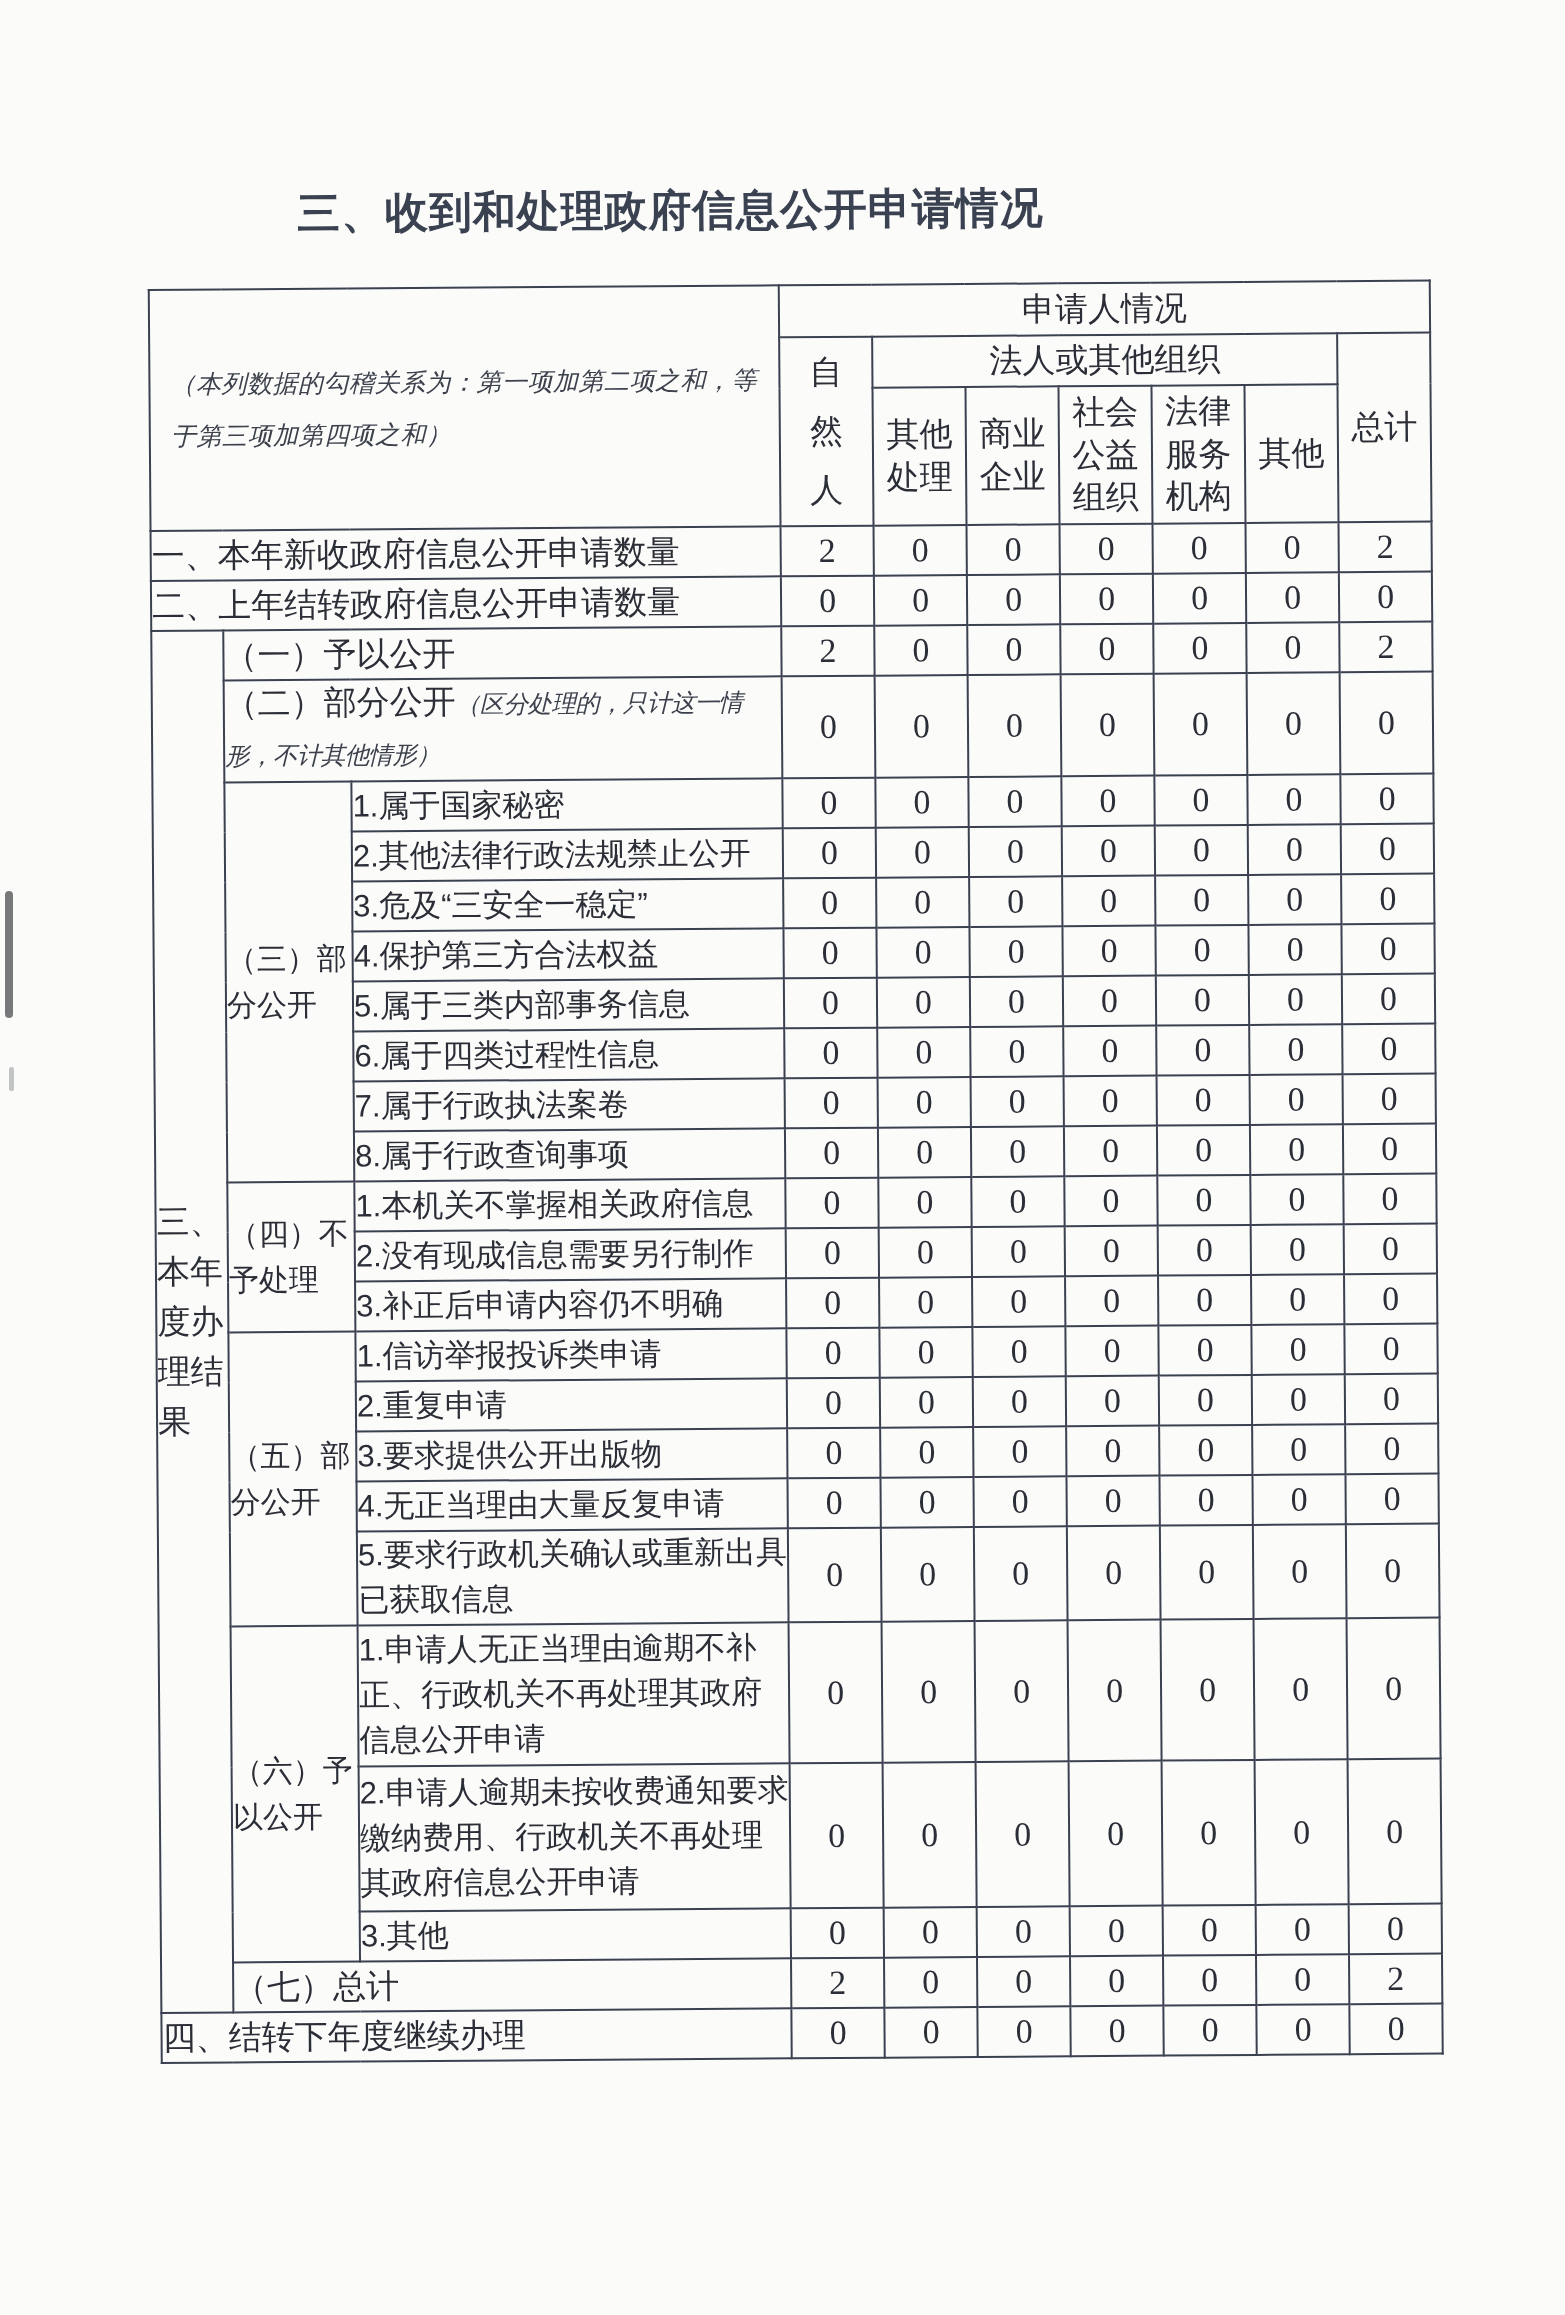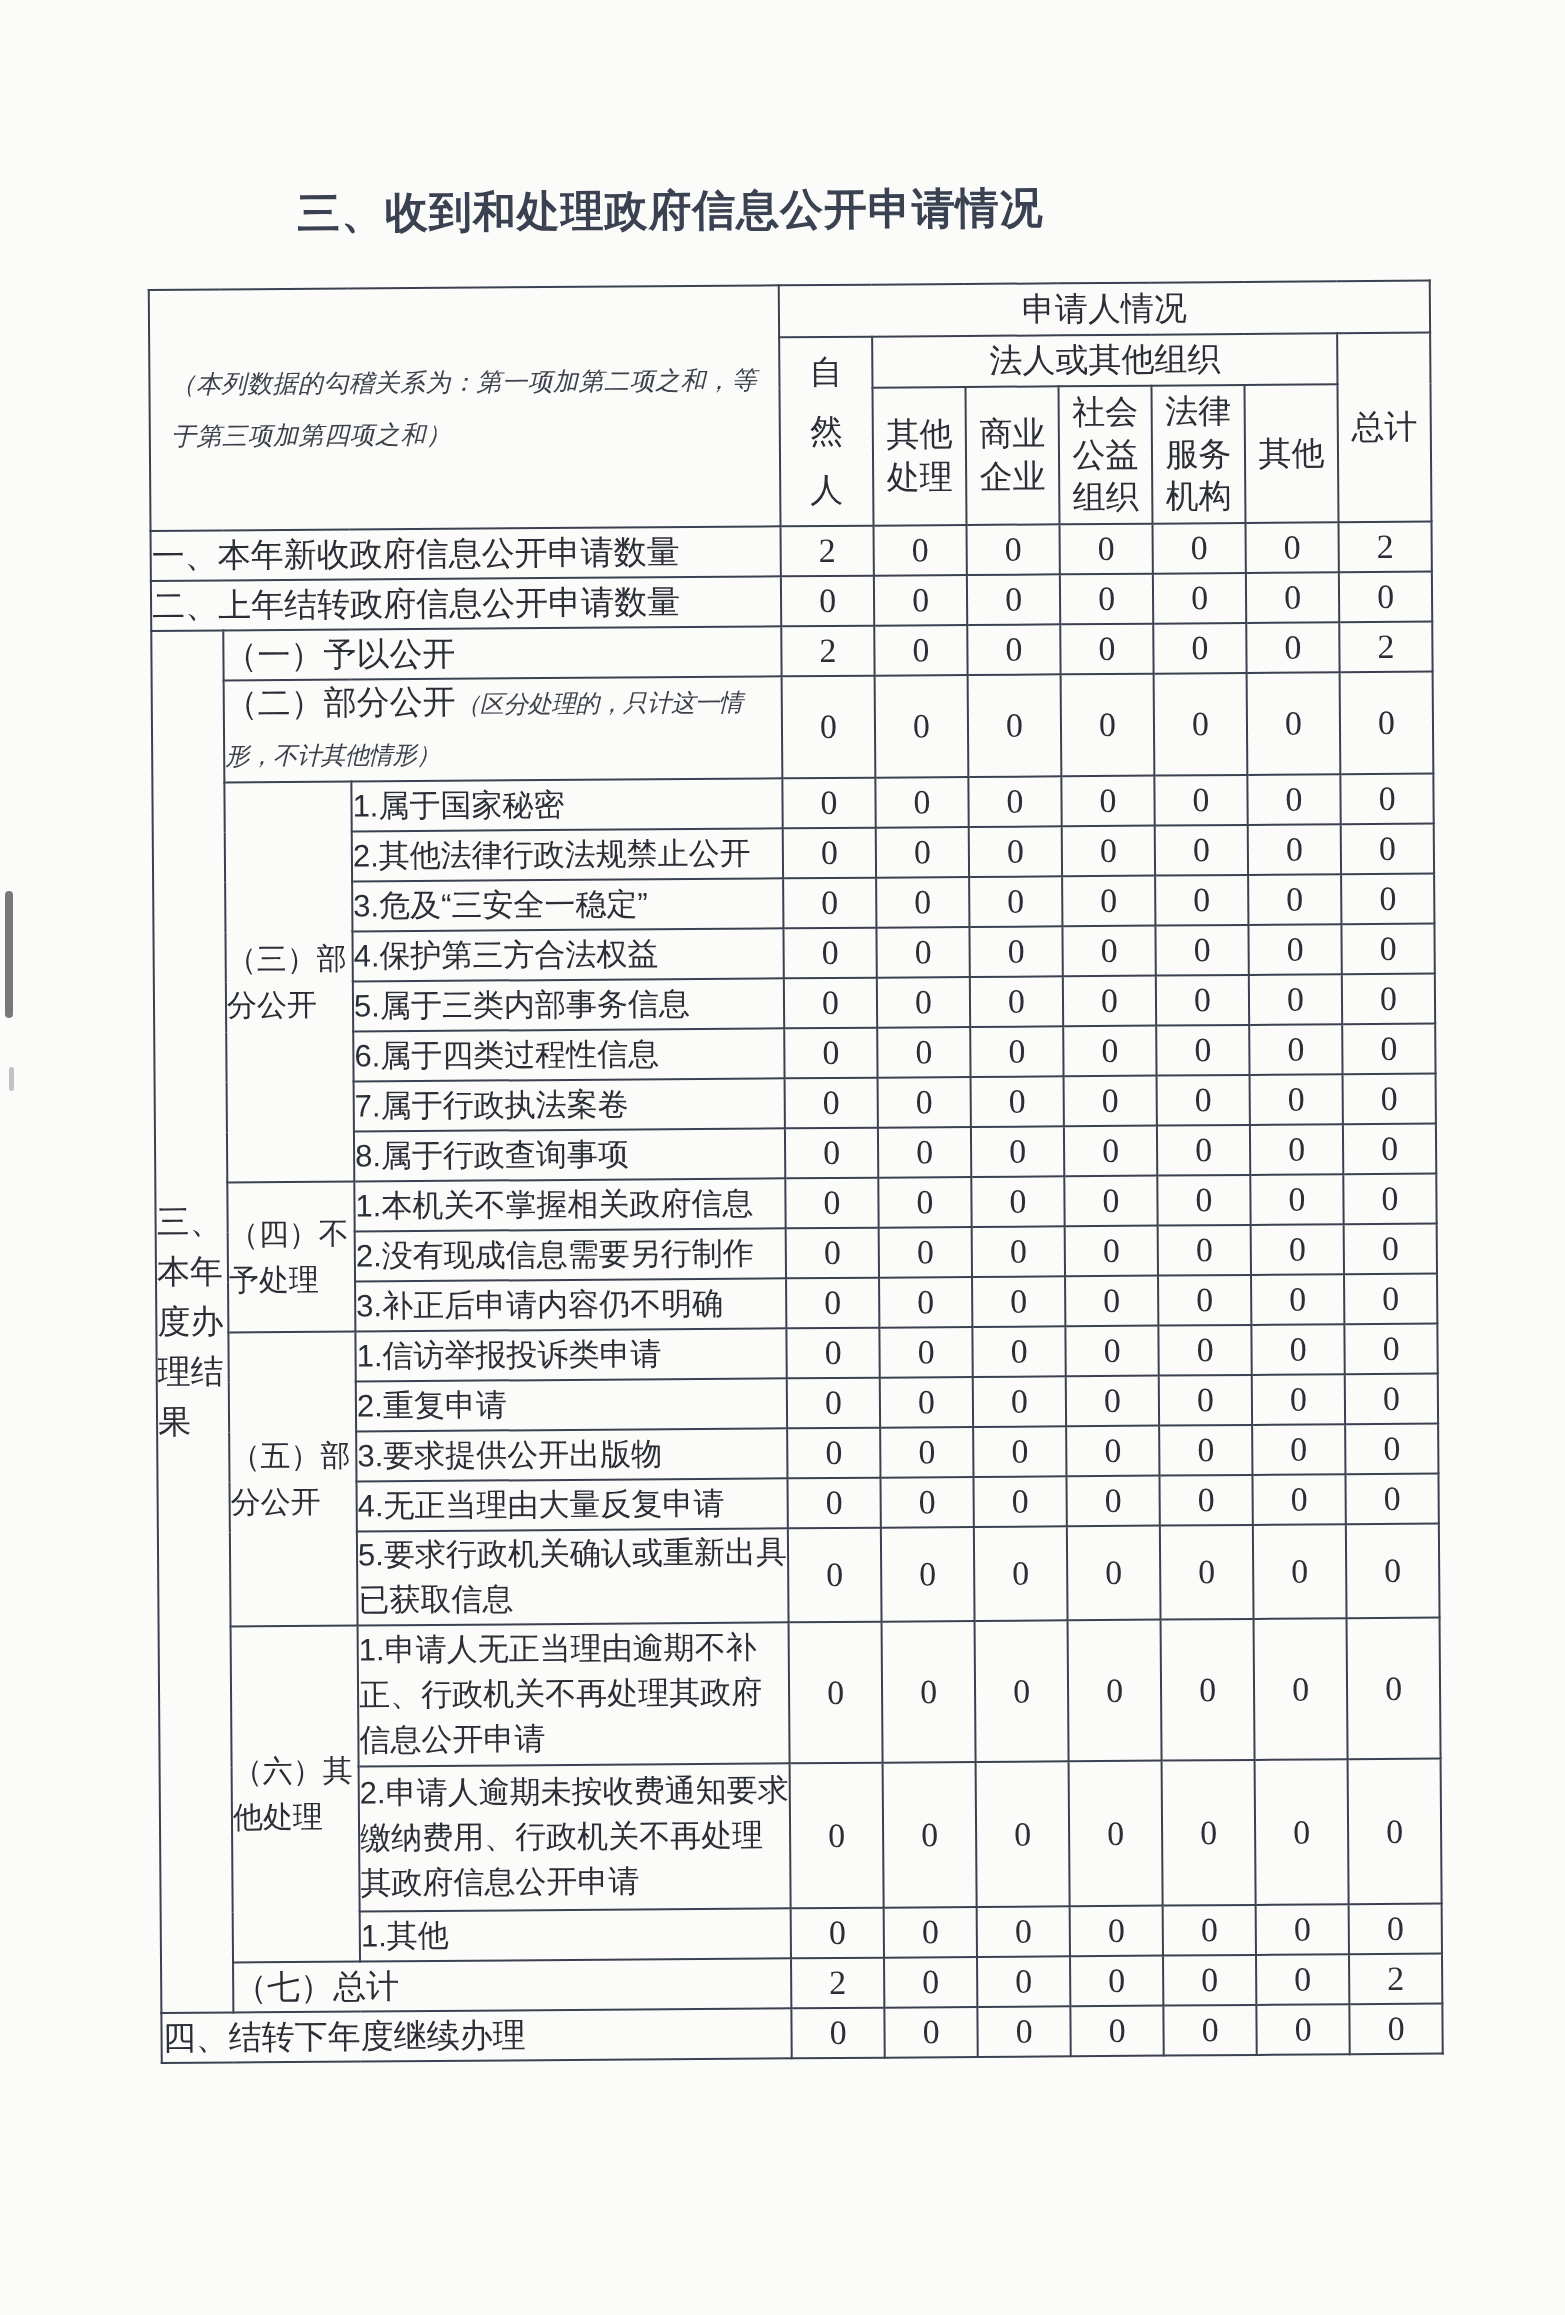--- a/index.html
+++ b/index.html
@@ -318,42 +318,42 @@
           <td class="itemlabel"><span>5.要求行政机关确认或重新出具已获取信息</span></td>
           <td class="num">0</td>
           <td class="num">0</td>
           <td class="num">0</td>
           <td class="num">0</td>
           <td class="num">0</td>
           <td class="num">0</td>
           <td class="num">0</td>
         </tr>
         <tr style="height: 141px;">
-          <td rowspan="3" class="catlabel"><span>（六）其他处理</span></td>
+          <td rowspan="3" class="catlabel"><span>（六）予以公开</span></td>
           <td class="itemlabel"><span>1.申请人无正当理由逾期不补正、行政机关不再处理其政府信息公开申请</span></td>
           <td class="num">0</td>
           <td class="num">0</td>
           <td class="num">0</td>
           <td class="num">0</td>
           <td class="num">0</td>
           <td class="num">0</td>
           <td class="num">0</td>
         </tr>
         <tr style="height: 145px;">
           <td class="itemlabel"><span>2.申请人逾期未按收费通知要求缴纳费用、行政机关不再处理其政府信息公开申请</span></td>
           <td class="num">0</td>
           <td class="num">0</td>
           <td class="num">0</td>
           <td class="num">0</td>
           <td class="num">0</td>
           <td class="num">0</td>
           <td class="num">0</td>
         </tr>
         <tr>
-          <td class="itemlabel"><span>1.其他</span></td>
+          <td class="itemlabel"><span>3.其他</span></td>
           <td class="num">0</td>
           <td class="num">0</td>
           <td class="num">0</td>
           <td class="num">0</td>
           <td class="num">0</td>
           <td class="num">0</td>
           <td class="num">0</td>
         </tr>
         <tr>
           <td colspan="2" class="sublabel"><span>（七）总计</span></td>

